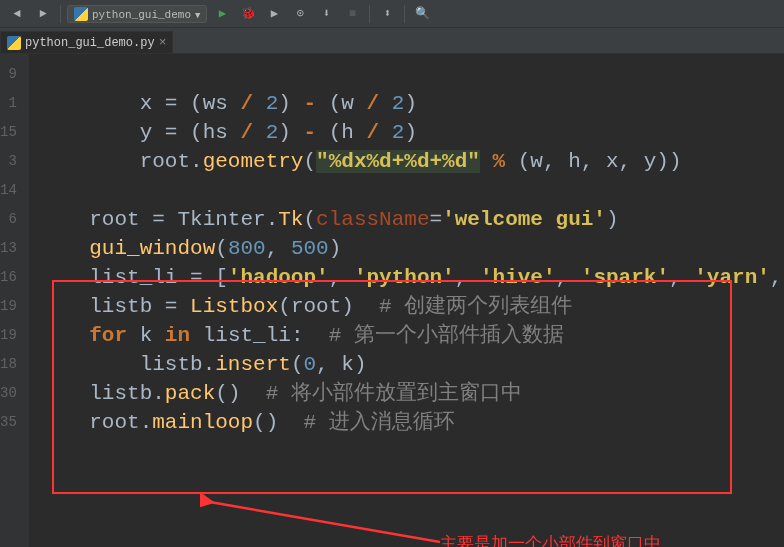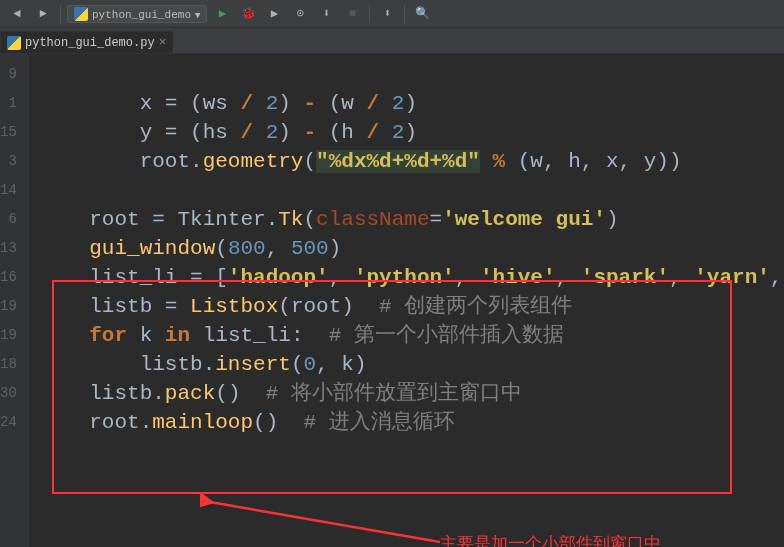--- a/index.html
+++ b/index.html
@@ -157,21 +157,21 @@
       <div>15</div>
       <div>3</div>
       <div>14</div>
       <div>6</div>
       <div>13</div>
       <div>16</div>
       <div>19</div>
       <div>19</div>
       <div>18</div>
       <div>30</div>
-      <div>24</div>
+      <div>35</div>
     </div>
   <div class="code">
 <span><span class="id">        </span><span class="id">x = (ws </span><span class="kw">/</span><span class="num"> 2</span><span class="id">) </span><span class="kw">-</span><span class="id"> (w </span><span class="kw">/</span><span class="num"> 2</span><span class="id">)</span></span>
 <span><span class="id">        </span><span class="id">y = (hs </span><span class="kw">/</span><span class="num"> 2</span><span class="id">) </span><span class="kw">-</span><span class="id"> (h </span><span class="kw">/</span><span class="num"> 2</span><span class="id">)</span></span>
 <span><span class="id">        </span><span class="id">root.</span><span class="call">geometry</span><span class="id">(</span><span class="str-hl gold">"%dx%d+%d+%d"</span><span class="kw"> % </span><span class="id">(w, h, x, y)</span><span class="id">)</span></span>
 <span></span>
 <span><span class="id">    </span><span class="id">root = Tkinter.</span><span class="call">Tk</span><span class="id">(</span><span class="param">className</span><span class="id">=</span><span class="gold">'welcome gui'</span><span class="id">)</span></span>
 <span><span class="id">    </span><span class="call">gui_window</span><span class="id">(</span><span class="num">800</span><span class="id">, </span><span class="num">500</span><span class="id">)</span></span>
 <span><span class="id">    </span><span class="id">list_li = [</span><span class="gold">'hadoop'</span><span class="id">, </span><span class="gold">'python'</span><span class="id">, </span><span class="gold">'hive'</span><span class="id">, </span><span class="gold">'spark'</span><span class="id">, </span><span class="gold">'yarn'</span><span class="id">, </span><span class="gold">'hbase'</span><span class="id">]</span></span>
 <span><span class="id">    </span><span class="id">listb = </span><span class="call">Listbox</span><span class="id">(root)</span><span class="cmt">  # 创建两个列表组件</span></span>

